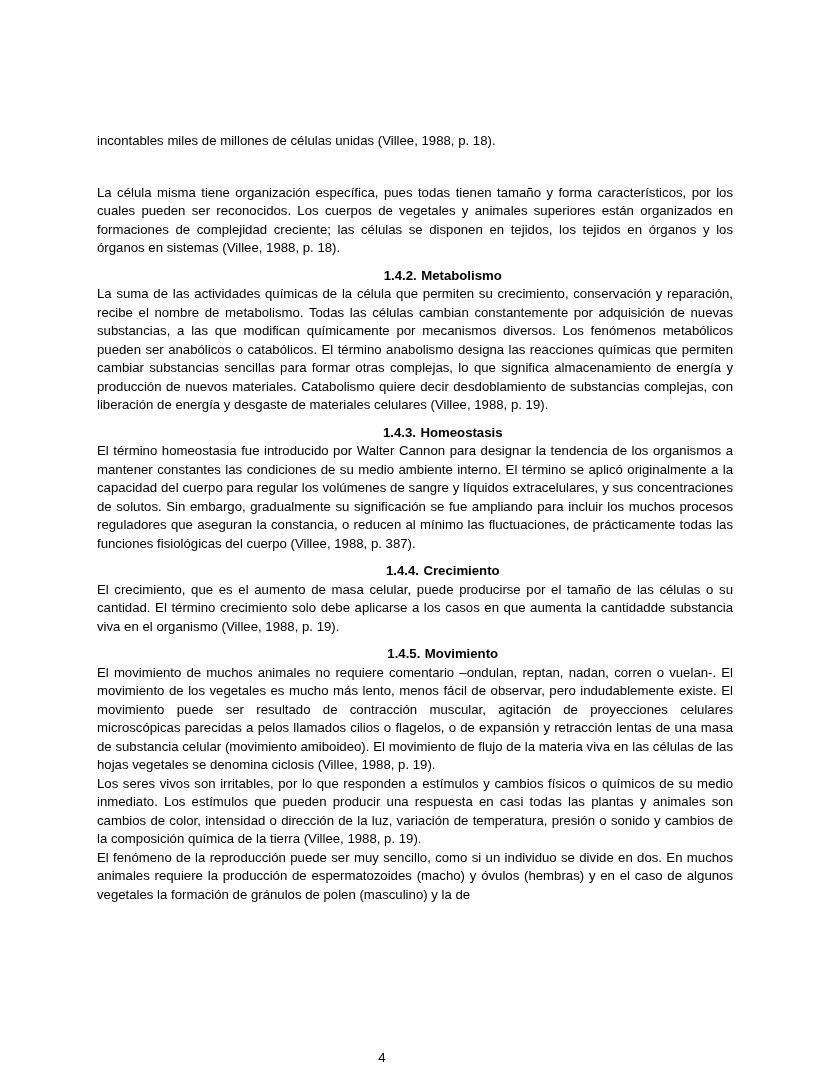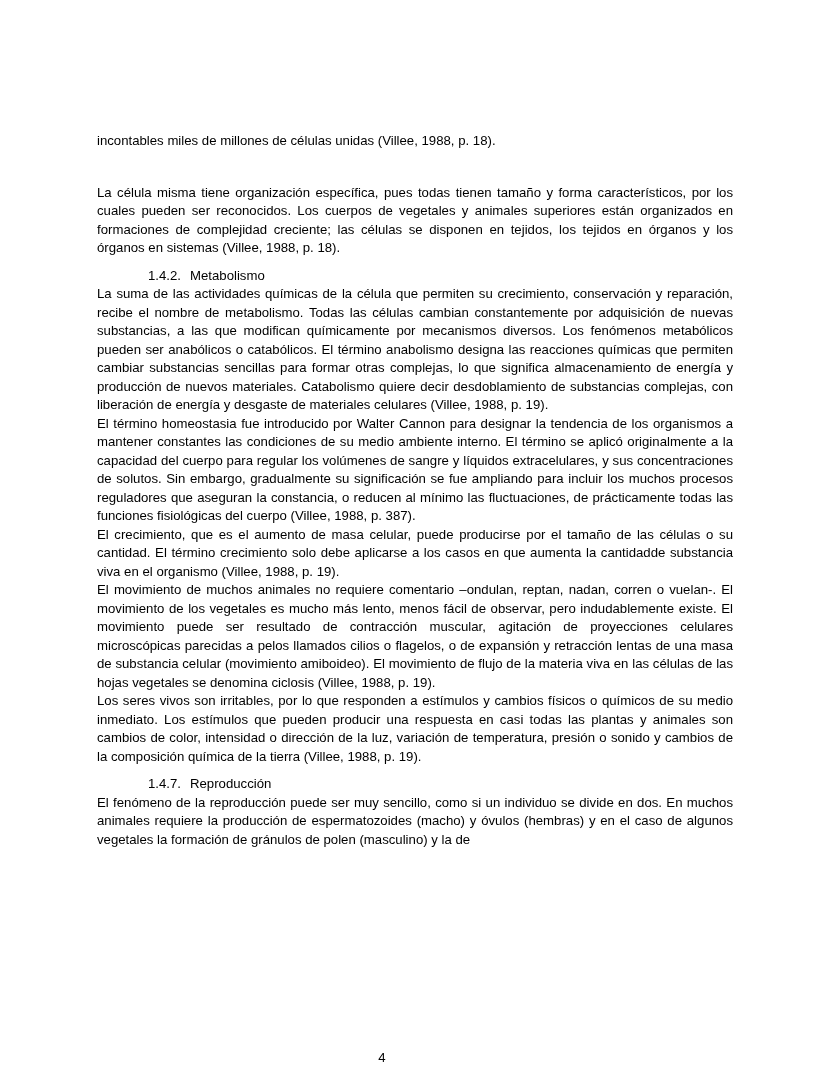--- a/index.html
+++ b/index.html
@@ -30,22 +30,23 @@
     margin: 0;
     text-align: justify;
   }
   .para-gap {
     margin-top: 33px;
   }
   .heading {
     margin: 9px 0 0 0;
     padding-left: 51px;
     font-size: 13.2px;
-    font-weight: normal;
+    font-weight: bold;
     line-height: 18.5px;
+    text-align: center;
   }
   .hnum {
     display: inline-block;
     min-width: 42px;
   }
   b { font-weight: normal; }
   .page-number {
     position: absolute;
     left: 0;
     right: 0;
@@ -61,27 +62,29 @@
 <div class="page">
   <main class="content">
 
     <p class="para">incontables miles de millones de células unidas (Villee, 1988, p. 18).</p>
 
     <p class="para para-gap"><span>La célula misma tiene organización específica, pues todas tienen tamaño y forma característicos, por los cuales pueden ser reconocidos. Los cuerpos de vegetales y animales superiores están organizados en formaciones de complejidad creciente; las células se disponen en </span><b>tejidos</b><span>, los tejidos en </span><b>órganos</b><span> y los órganos en </span><b>sistemas</b><span> (Villee, 1988, p. 18).</span></p>
 
     <h2 class="heading"><span class="hnum">1.4.2.</span><span>Metabolismo</span></h2>
     <p class="para"><span>La suma de las actividades químicas de la célula que permiten su crecimiento, conservación y reparación, recibe el nombre de </span><b>metabolismo</b><span>. Todas las células cambian constantemente por adquisición de nuevas substancias, a las que modifican químicamente por mecanismos diversos. Los fenómenos metabólicos pueden ser anabólicos o catabólicos. El término </span><b>anabolismo</b><span> designa las reacciones químicas que permiten cambiar substancias sencillas para formar otras complejas, lo que significa almacenamiento de energía y producción de nuevos materiales. </span><b>Catabolismo</b><span> quiere decir desdoblamiento de substancias complejas, con liberación de energía y desgaste de materiales celulares (Villee, 1988, p. 19).</span></p>
 
+    <h2 class="heading"><span class="hnum">1.4.3.</span><span>Homeostasis</span></h2>
     <p class="para"><span>El término </span><b>homeostasia</b><span> fue introducido por Walter Cannon para designar la tendencia de los organismos a mantener constantes las condiciones de su medio ambiente interno. El término se aplicó originalmente a la capacidad del cuerpo para regular los volúmenes de sangre y líquidos extracelulares, y sus concentraciones de solutos. Sin embargo, gradualmente su significación se fue ampliando para incluir los muchos procesos reguladores que aseguran la constancia, o reducen al mínimo las fluctuaciones, de prácticamente todas las funciones fisiológicas del cuerpo (Villee, 1988, p. 387).</span></p>
 
+    <h2 class="heading"><span class="hnum">1.4.4.</span><span>Crecimiento</span></h2>
     <p class="para"><span>El crecimiento, que es el aumento de masa celular, puede producirse por el tamaño de las células o su cantidad. El término crecimiento solo debe aplicarse a los casos en que aumenta la cantidadde substancia viva en el organismo (Villee, 1988, p. 19).</span></p>
 
+    <h2 class="heading"><span class="hnum">1.4.5.</span><span>Movimiento</span></h2>
     <p class="para"><span>El movimiento de muchos animales no requiere comentario –ondulan, reptan, nadan, corren o vuelan-. El movimiento de los vegetales es mucho más lento, menos fácil de observar, pero indudablemente existe. El movimiento puede ser resultado de contracción muscular, agitación de proyecciones celulares microscópicas parecidas a pelos llamados </span><b>cilios</b><span> o </span><b>flagelos</b><span>, o de expansión y retracción lentas de una masa de substancia celular (</span><b>movimiento amiboideo</b><span>). El movimiento de flujo de la materia viva en las células de las hojas vegetales se denomina </span><b>ciclosis</b><span> (Villee, 1988, p. 19).</span></p>
 
     <p class="para"><span>Los seres vivos son irritables, por lo que responden a estímulos y cambios físicos o químicos de su medio inmediato. Los estímulos que pueden producir una respuesta en casi todas las plantas y animales son cambios de color, intensidad o dirección de la luz, variación de temperatura, presión o sonido y cambios de la composición química de la tierra (Villee, 1988, p. 19).</span></p>
 
-    <h2 class="heading"><span class="hnum">1.4.7.</span><span>Reproducción</span></h2>
     <p class="para"><span>El fenómeno de la reproducción puede ser muy sencillo, como si un individuo se divide en dos. En muchos animales requiere la producción de espermatozoides (macho) y óvulos (hembras) y en el caso de algunos vegetales la formación de gránulos de polen (masculino) y la de</span></p>
 
   </main>
 
   <footer class="page-number">4</footer>
 </div>
 
 </body></html>

